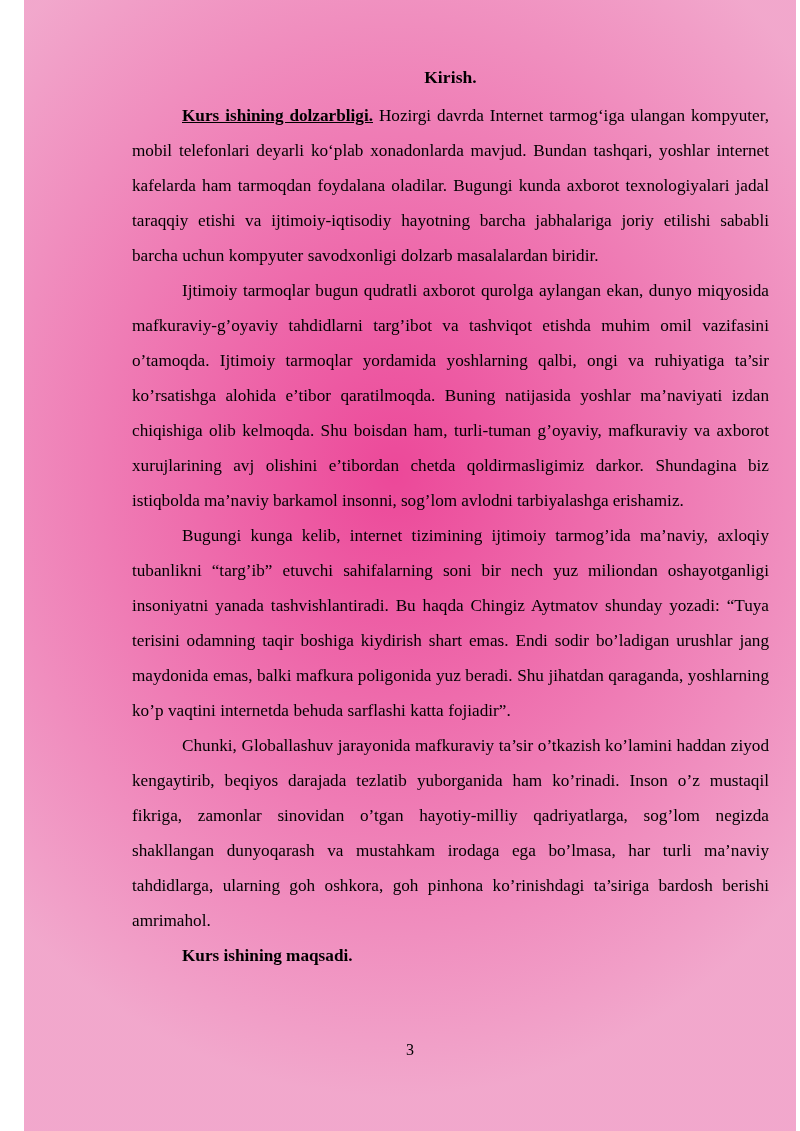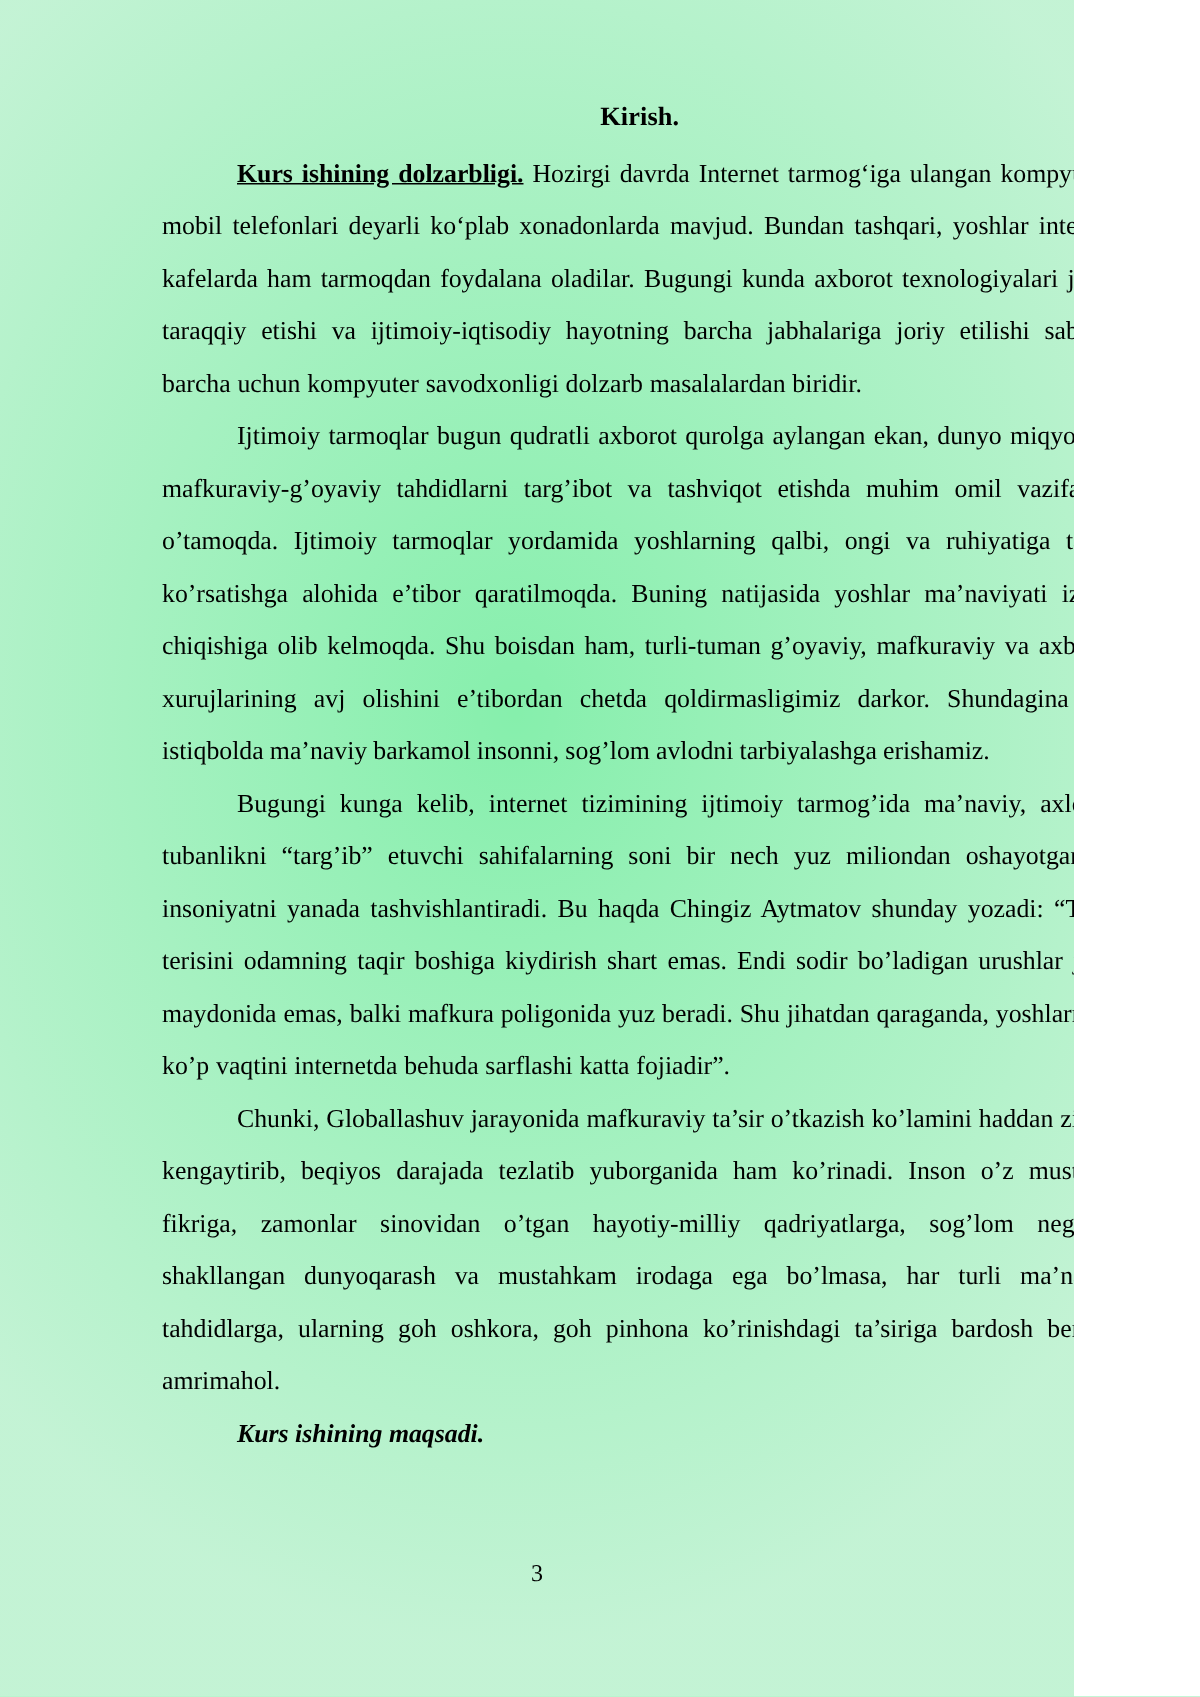--- a/index.html
+++ b/index.html
@@ -10,24 +10,25 @@
     width: 800px;
     height: 1131px;
     background: #ffffff;
     font-family: "Liberation Serif", "DejaVu Serif", serif;
     color: #000000;
     -webkit-font-smoothing: antialiased;
   }
 
   #page {
     position: relative;
-    width: 716px;
+    width: 772px;
     height: 1131px;
-    background: #86efac;
+    background: #ec4899;
     overflow: hidden;
+    margin-left: 24px;
   }
 
   
   #page::before {
     content: "";
     position: absolute;
     inset: 0;
     background:
       radial-gradient(ellipse 70% 55% at 48% 42%, rgba(255,255,255,0) 0%, rgba(246,246,246,0.55) 100%);
     pointer-events: none;
@@ -71,21 +72,20 @@
     text-decoration: underline;
   }
 
   .heading-line {
     margin: 0;
     font-size: 17.2px;
     line-height: 35px;
     text-indent: 50px;
     font-weight: bold;
     text-align: left;
-    font-style: italic;
   }
 
   #page-number {
     position: absolute;
     left: 0;
     right: 0;
     top: 1040px;
     text-align: center;
     font-size: 16px;
     line-height: 20px;

